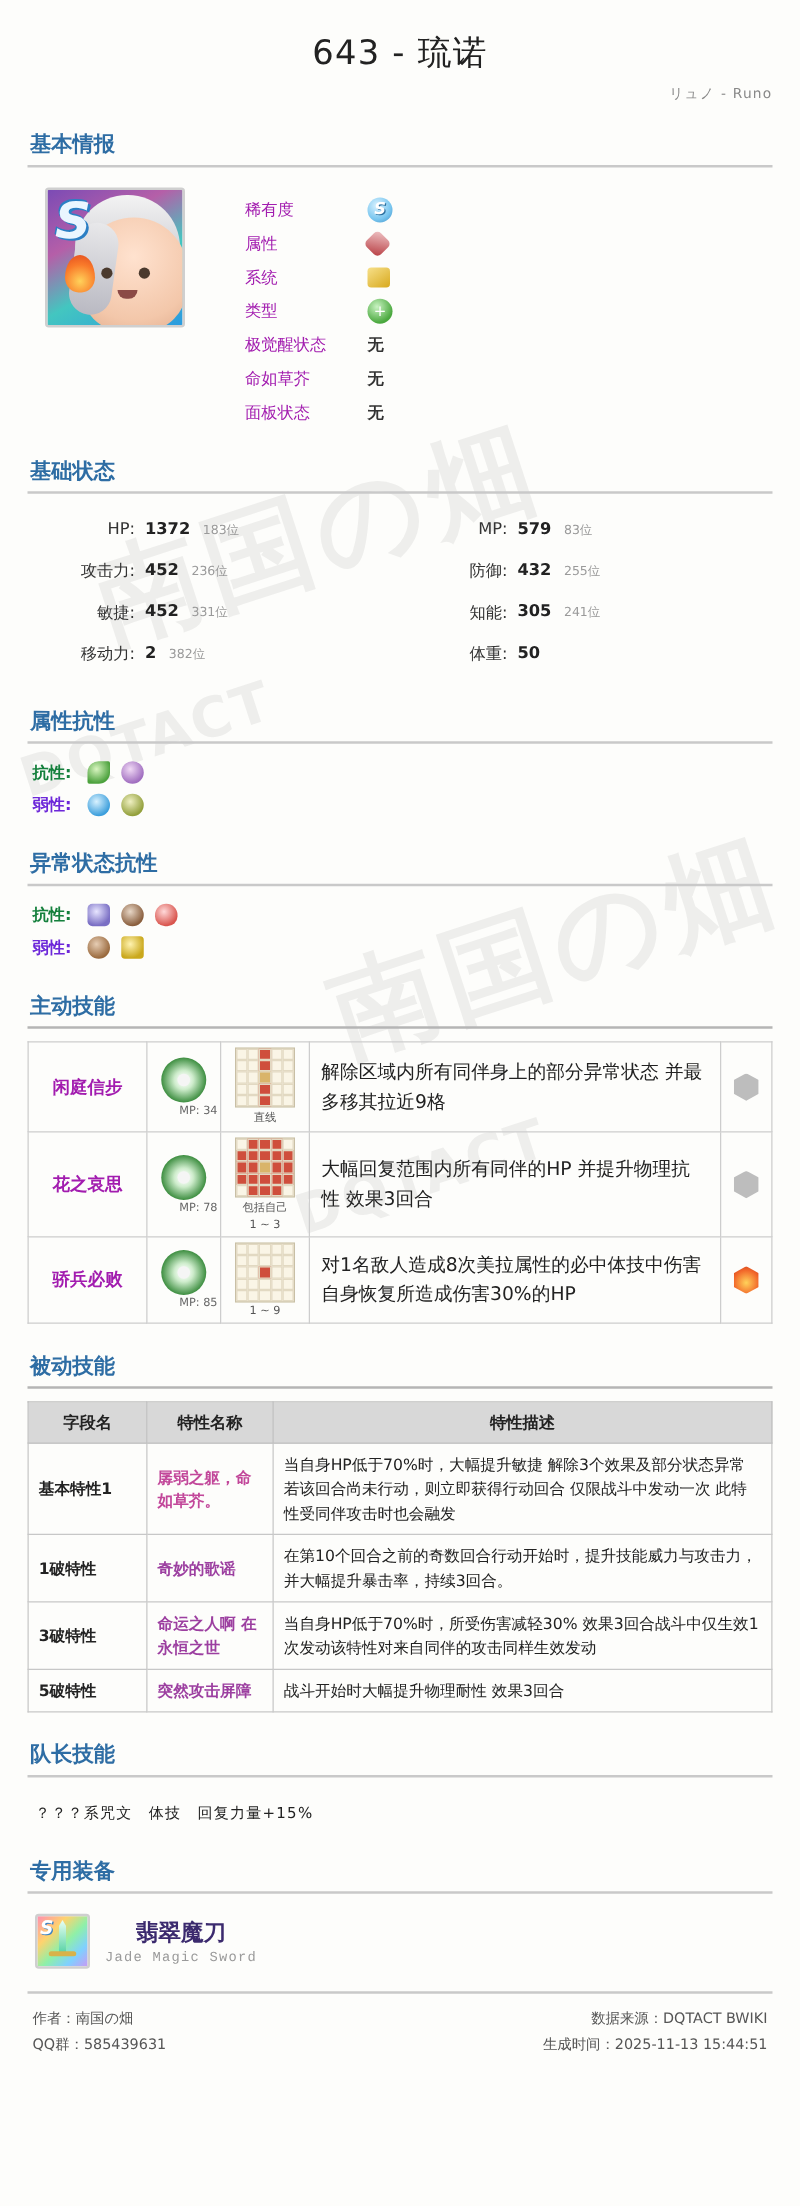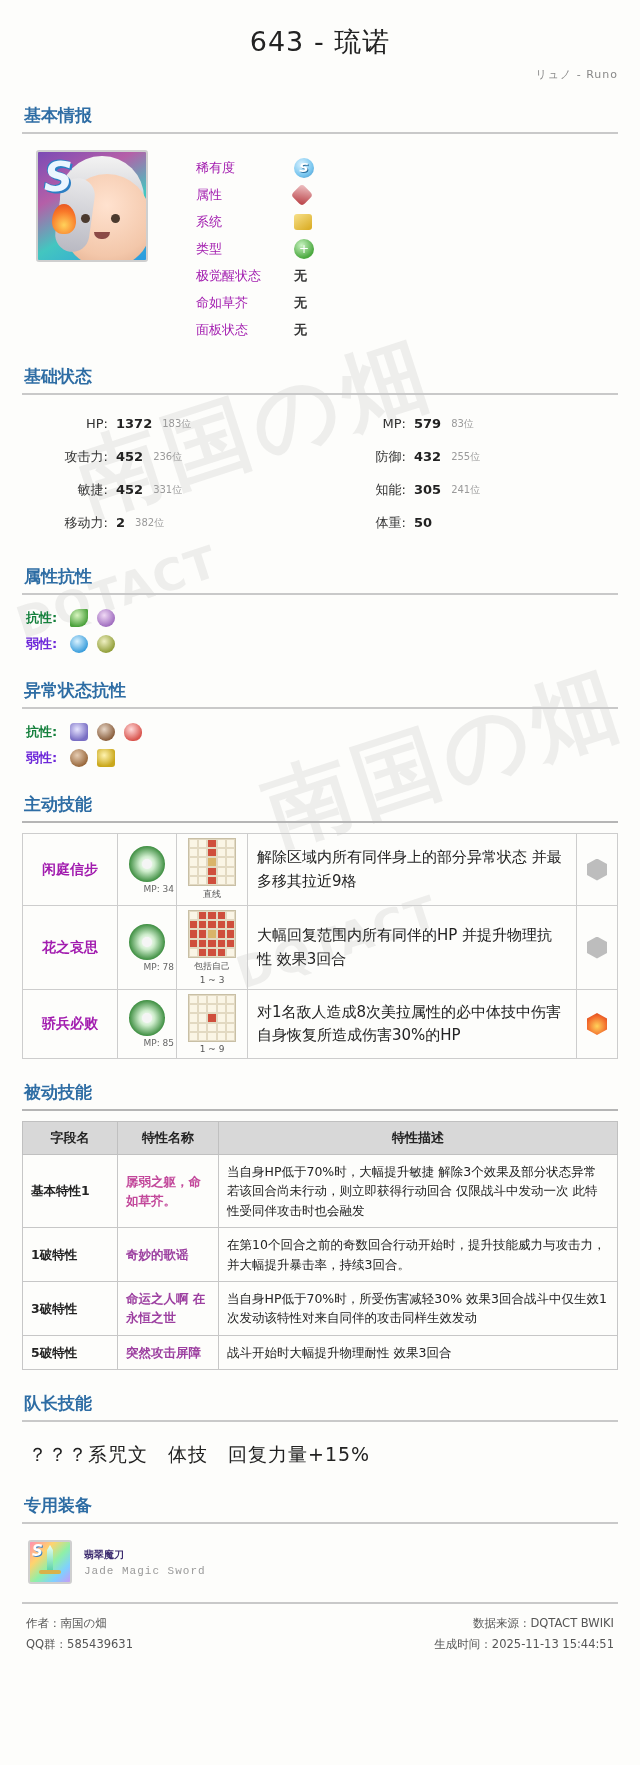--- a/index.html
+++ b/index.html
@@ -117,32 +117,32 @@
   
   table.ps{width:100%;border-collapse:collapse;}
   table.ps th{background:#d8d8d8;border:1px solid #c0c0c0;font-size:13px;color:#222;padding:7px 6px;font-weight:bold;}
   table.ps td{border:1px solid #c7c7c7;font-size:12.5px;vertical-align:middle;padding:7px 8px;line-height:1.55;}
   td.pf{width:78px;font-weight:bold;color:#222;text-align:left;}
   td.pn{width:84px;color:#9c3fa0;font-weight:bold;}
   td.pn.pink{color:#c2479a;}
   td.pd{color:#222;}
 
   
-  .leader{font-size:19px;color:#222;padding:10px 6px 4px 6px;letter-spacing:1px;}
+  .leader{font-size:12px;color:#222;padding:10px 6px 4px 6px;letter-spacing:1px;}
 
   
   .eq{display:flex;align-items:center;padding:6px 2px 0 6px;}
   .eqicon{width:40px;height:40px;border:2px solid #cfcfcf;border-radius:3px;position:relative;overflow:hidden;
     background:linear-gradient(135deg,#ff8fb0,#ffd36e 30%,#8ff0a8 55%,#7fd0ff 78%,#c79bf5);}
   .eqicon .blade{position:absolute;left:17px;top:3px;width:6px;height:28px;background:linear-gradient(180deg,#eafff4,#4fd0a0);
     clip-path:polygon(50% 0,100% 18%,100% 100%,0 100%,0 18%);}
   .eqicon .guard{position:absolute;left:9px;top:28px;width:22px;height:4px;background:#d8b24a;border-radius:2px;}
   .eqicon .s{position:absolute;left:2px;top:0;font-size:15px;font-weight:bold;font-style:italic;color:#fff;text-shadow:1px 1px 0 #3b82c4;}
   .eqtxt{margin-left:12px;}
-  .eqname{font-size:10px;color:#3b2a6e;font-weight:bold;}
+  .eqname{font-size:18px;color:#3b2a6e;font-weight:bold;text-align:center;}
   .eqen{font-size:11px;color:#9a9a9a;margin-top:3px;letter-spacing:1px;font-family:Liberation Mono, monospace;}
 
   
   .foot{margin-top:18px;border-top:2px solid #c9c9c9;padding-top:9px;}
   .frow{display:flex;justify-content:space-between;font-size:11.5px;color:#555;padding:3px 4px;}
 </style>
 </head>
 <body>
 
 <div class="page">

